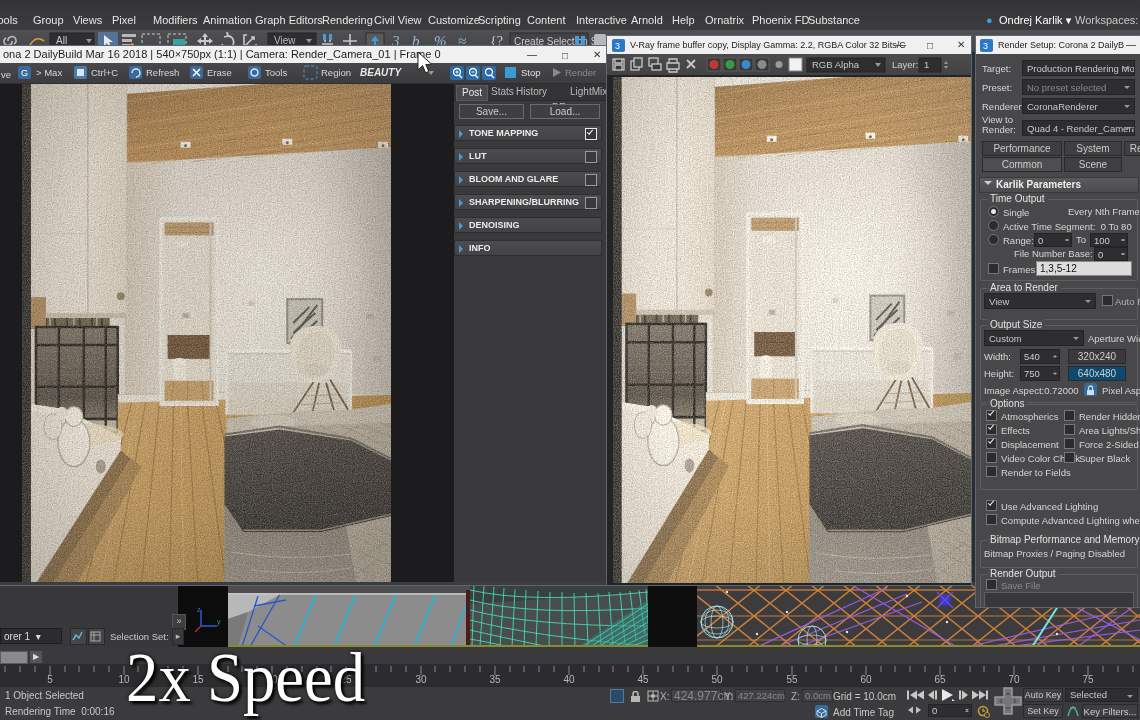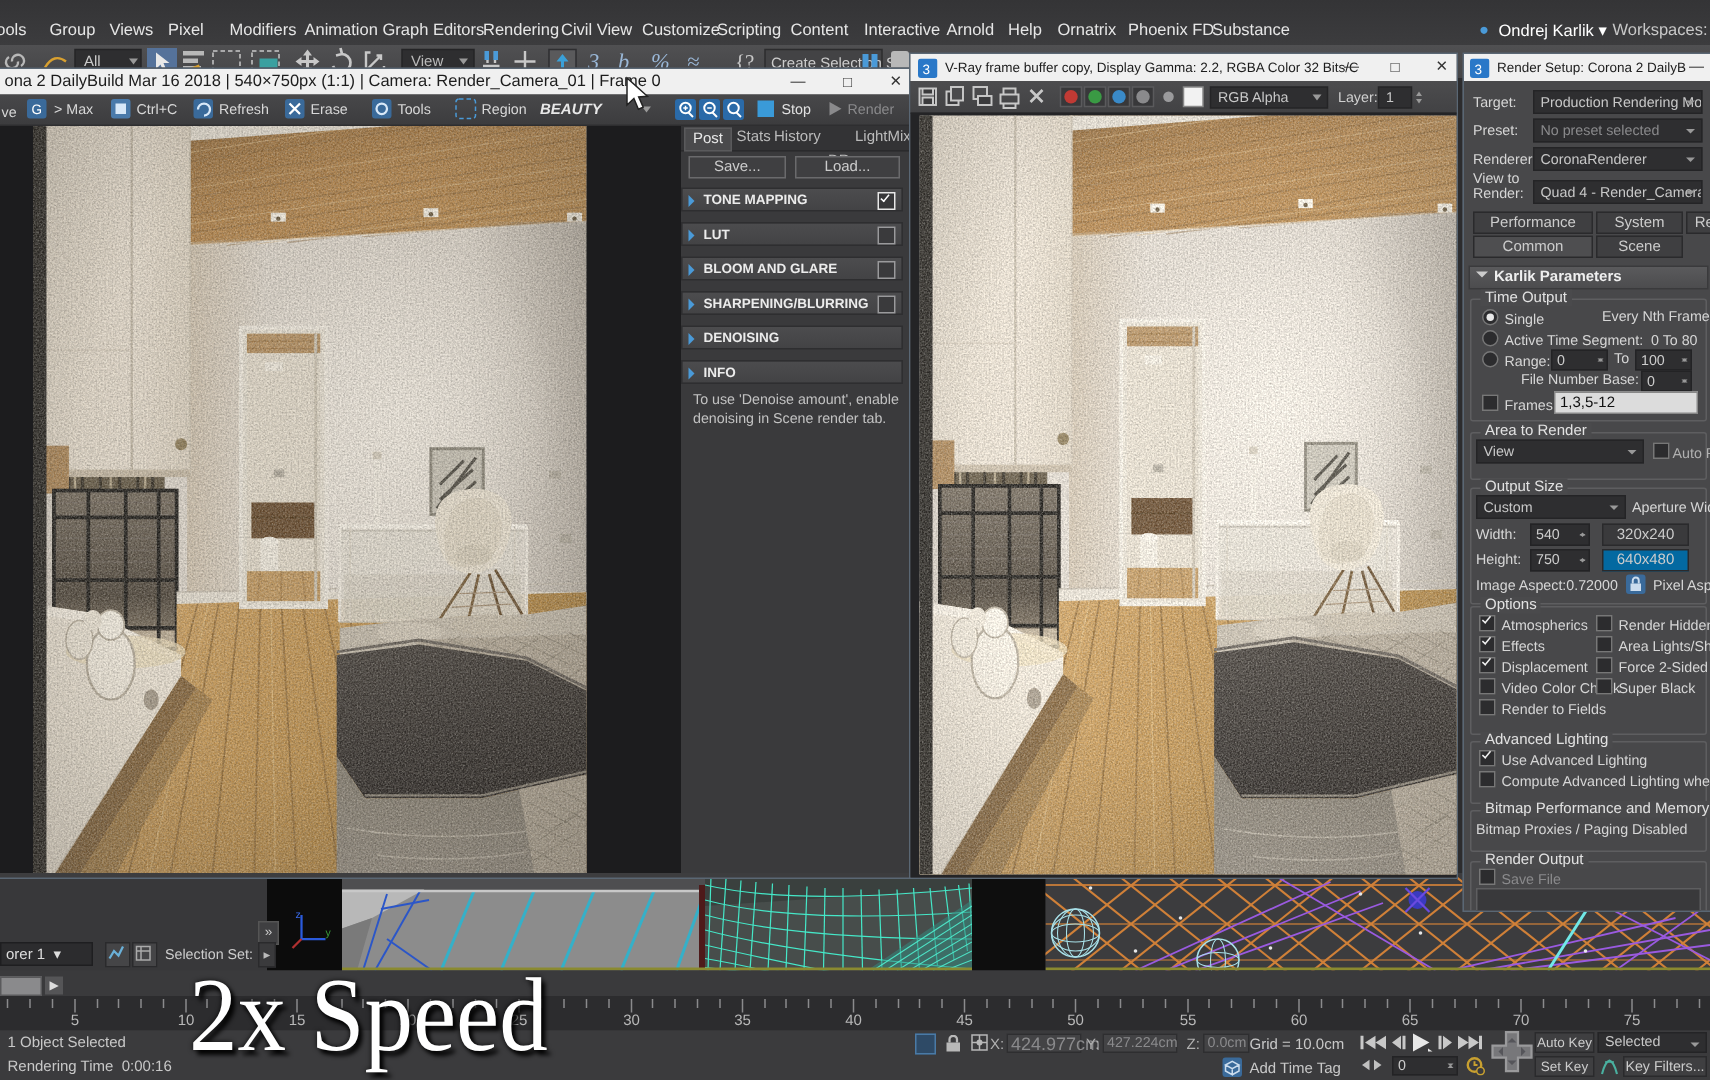--- a/index.html
+++ b/index.html
@@ -676,21 +676,20 @@
 <span class="abs" style="left:116px;top:1px;color:#bbb;line-height:14px">LightMix</span>
 </div>
 <div class="btn" style="left:5px;top:20px;width:65px;height:15px;line-height:14px;border-color:#6a6a6c">Save...</div>
 <div class="btn" style="left:76px;top:20px;width:70px;height:15px;line-height:14px;border-color:#6a6a6c">Load...</div>
 <div class="abs csec" style="left:0;top:41px">TONE MAPPING<span class="chk"></span></div>
 <div class="abs csec" style="left:0;top:64px">LUT<span class="chk off"></span></div>
 <div class="abs csec" style="left:0;top:87px">BLOOM AND GLARE<span class="chk off"></span></div>
 <div class="abs csec" style="left:0;top:110px">SHARPENING/BLURRING<span class="chk off"></span></div>
 <div class="abs csec" style="left:0;top:133px">DENOISING</div>
 <div class="abs csec" style="left:0;top:156px">INFO</div>
-<div class="abs" style="left:8px;top:176px;width:142px;color:#c2c2c2;font-size:9.5px;line-height:13px">To use 'Denoise amount', enable denoising in Scene render tab.</div>
 </div>
 </div>
 
 <div class="win" style="left:606px;top:35px;width:366px;height:551px;background:#434345">
 <div class="abs tbar" style="left:0;top:0;width:364px;height:18px;line-height:18px">
 <svg class="abs" style="left:5px;top:3px" width="13" height="13">
           <rect width="13" height="13" rx="2" fill="#2a78c8"></rect>
           <text x="3" y="10" font-size="9" fill="#fff" font-family="Liberation Sans">3</text>
         </svg>
 <span style="margin-left:23px;display:inline-block;max-width:275px;overflow:hidden;white-space:nowrap;font-size:9px;vertical-align:top">V-Ray frame buffer copy, Display Gamma: 2.2, RGBA Color 32 Bits/Cha...</span>
@@ -783,42 +782,39 @@
 <div class="gb" style="left:4px;top:289px;width:156px;height:76px">
         <b>Output Size</b>
       </div>
 <div class="dd" style="left:8px;top:294px;width:100px;height:16px">Custom</div>
 <div class="lbl" style="left:112px;top:297px">Aperture Width(mm)</div>
 <div class="lbl" style="left:8px;top:315px">Width:</div>
 <div class="spin" style="left:44px;top:313px;width:40px;height:15px">540</div>
 <div class="btn" style="left:92px;top:313px;width:58px;height:15px;line-height:14px;background:#3a3a3c">320x240</div>
 <div class="lbl" style="left:8px;top:332px">Height:</div>
 <div class="spin" style="left:44px;top:330px;width:40px;height:15px">750</div>
-<div class="btn" style="left:92px;top:330px;width:58px;height:15px;line-height:14px;background:#0369a1">640x480</div>
+<div class="btn" style="left:92px;top:330px;width:58px;height:15px;line-height:14px;background:#0c4a6e">640x480</div>
 <div class="lbl" style="left:8px;top:349px">Image Aspect:0.72000</div>
 <div class="abs" style="left:108px;top:347px;width:13px;height:13px;background:#3a6a9a;border-radius:2px"><svg width="13" height="13">
           <rect x="3" y="6" width="7" height="5" fill="#cde"></rect>
           <path d="M4.5,6 v-2 a2,2 0 0,1 4,0 v2" stroke="#cde" fill="none" stroke-width="1.3"></path>
         </svg></div>
 <div class="lbl" style="left:126px;top:349px">Pixel Aspect:</div>
 <div class="gb" style="left:4px;top:368px;width:156px;height:84px">
         <b>Options</b>
       </div>
 <div class="lbl" style="left:10px;top:374px"><span class="cb on"></span>Atmospherics</div>
 <div class="lbl" style="left:88px;top:374px"><span class="cb"></span>Render Hidden Geom</div>
 <div class="lbl" style="left:10px;top:388px"><span class="cb on"></span>Effects</div>
 <div class="lbl" style="left:88px;top:388px"><span class="cb"></span>Area Lights/Shadows</div>
 <div class="lbl" style="left:10px;top:402px"><span class="cb on"></span>Displacement</div>
 <div class="lbl" style="left:88px;top:402px"><span class="cb"></span>Force 2-Sided</div>
 <div class="lbl" style="left:10px;top:416px"><span class="cb"></span>Video Color Check</div>
 <div class="lbl" style="left:88px;top:416px"><span class="cb"></span>Super Black</div>
 <div class="lbl" style="left:10px;top:430px"><span class="cb"></span>Render to Fields</div>
-<div class="gb" style="left:4px;top:458px;width:156px;height:40px">
-        <b>Advanced Lighting</b>
-      </div>
 <div class="lbl" style="left:10px;top:464px"><span class="cb on"></span>Use Advanced Lighting</div>
 <div class="lbl" style="left:10px;top:478px"><span class="cb"></span>Compute Advanced Lighting when Required</div>
 <div class="gb" style="left:4px;top:504px;width:156px;height:26px">
         <b>Bitmap Performance and Memory Options</b>
       </div>
 <div class="lbl" style="left:8px;top:512px">Bitmap Proxies / Paging Disabled</div>
 <div class="gb" style="left:4px;top:538px;width:156px;height:40px">
         <b>Render Output</b>
       </div>
 <div class="lbl" style="left:10px;top:543px;color:#8a8a8c"><span class="cb"></span>Save File</div>

